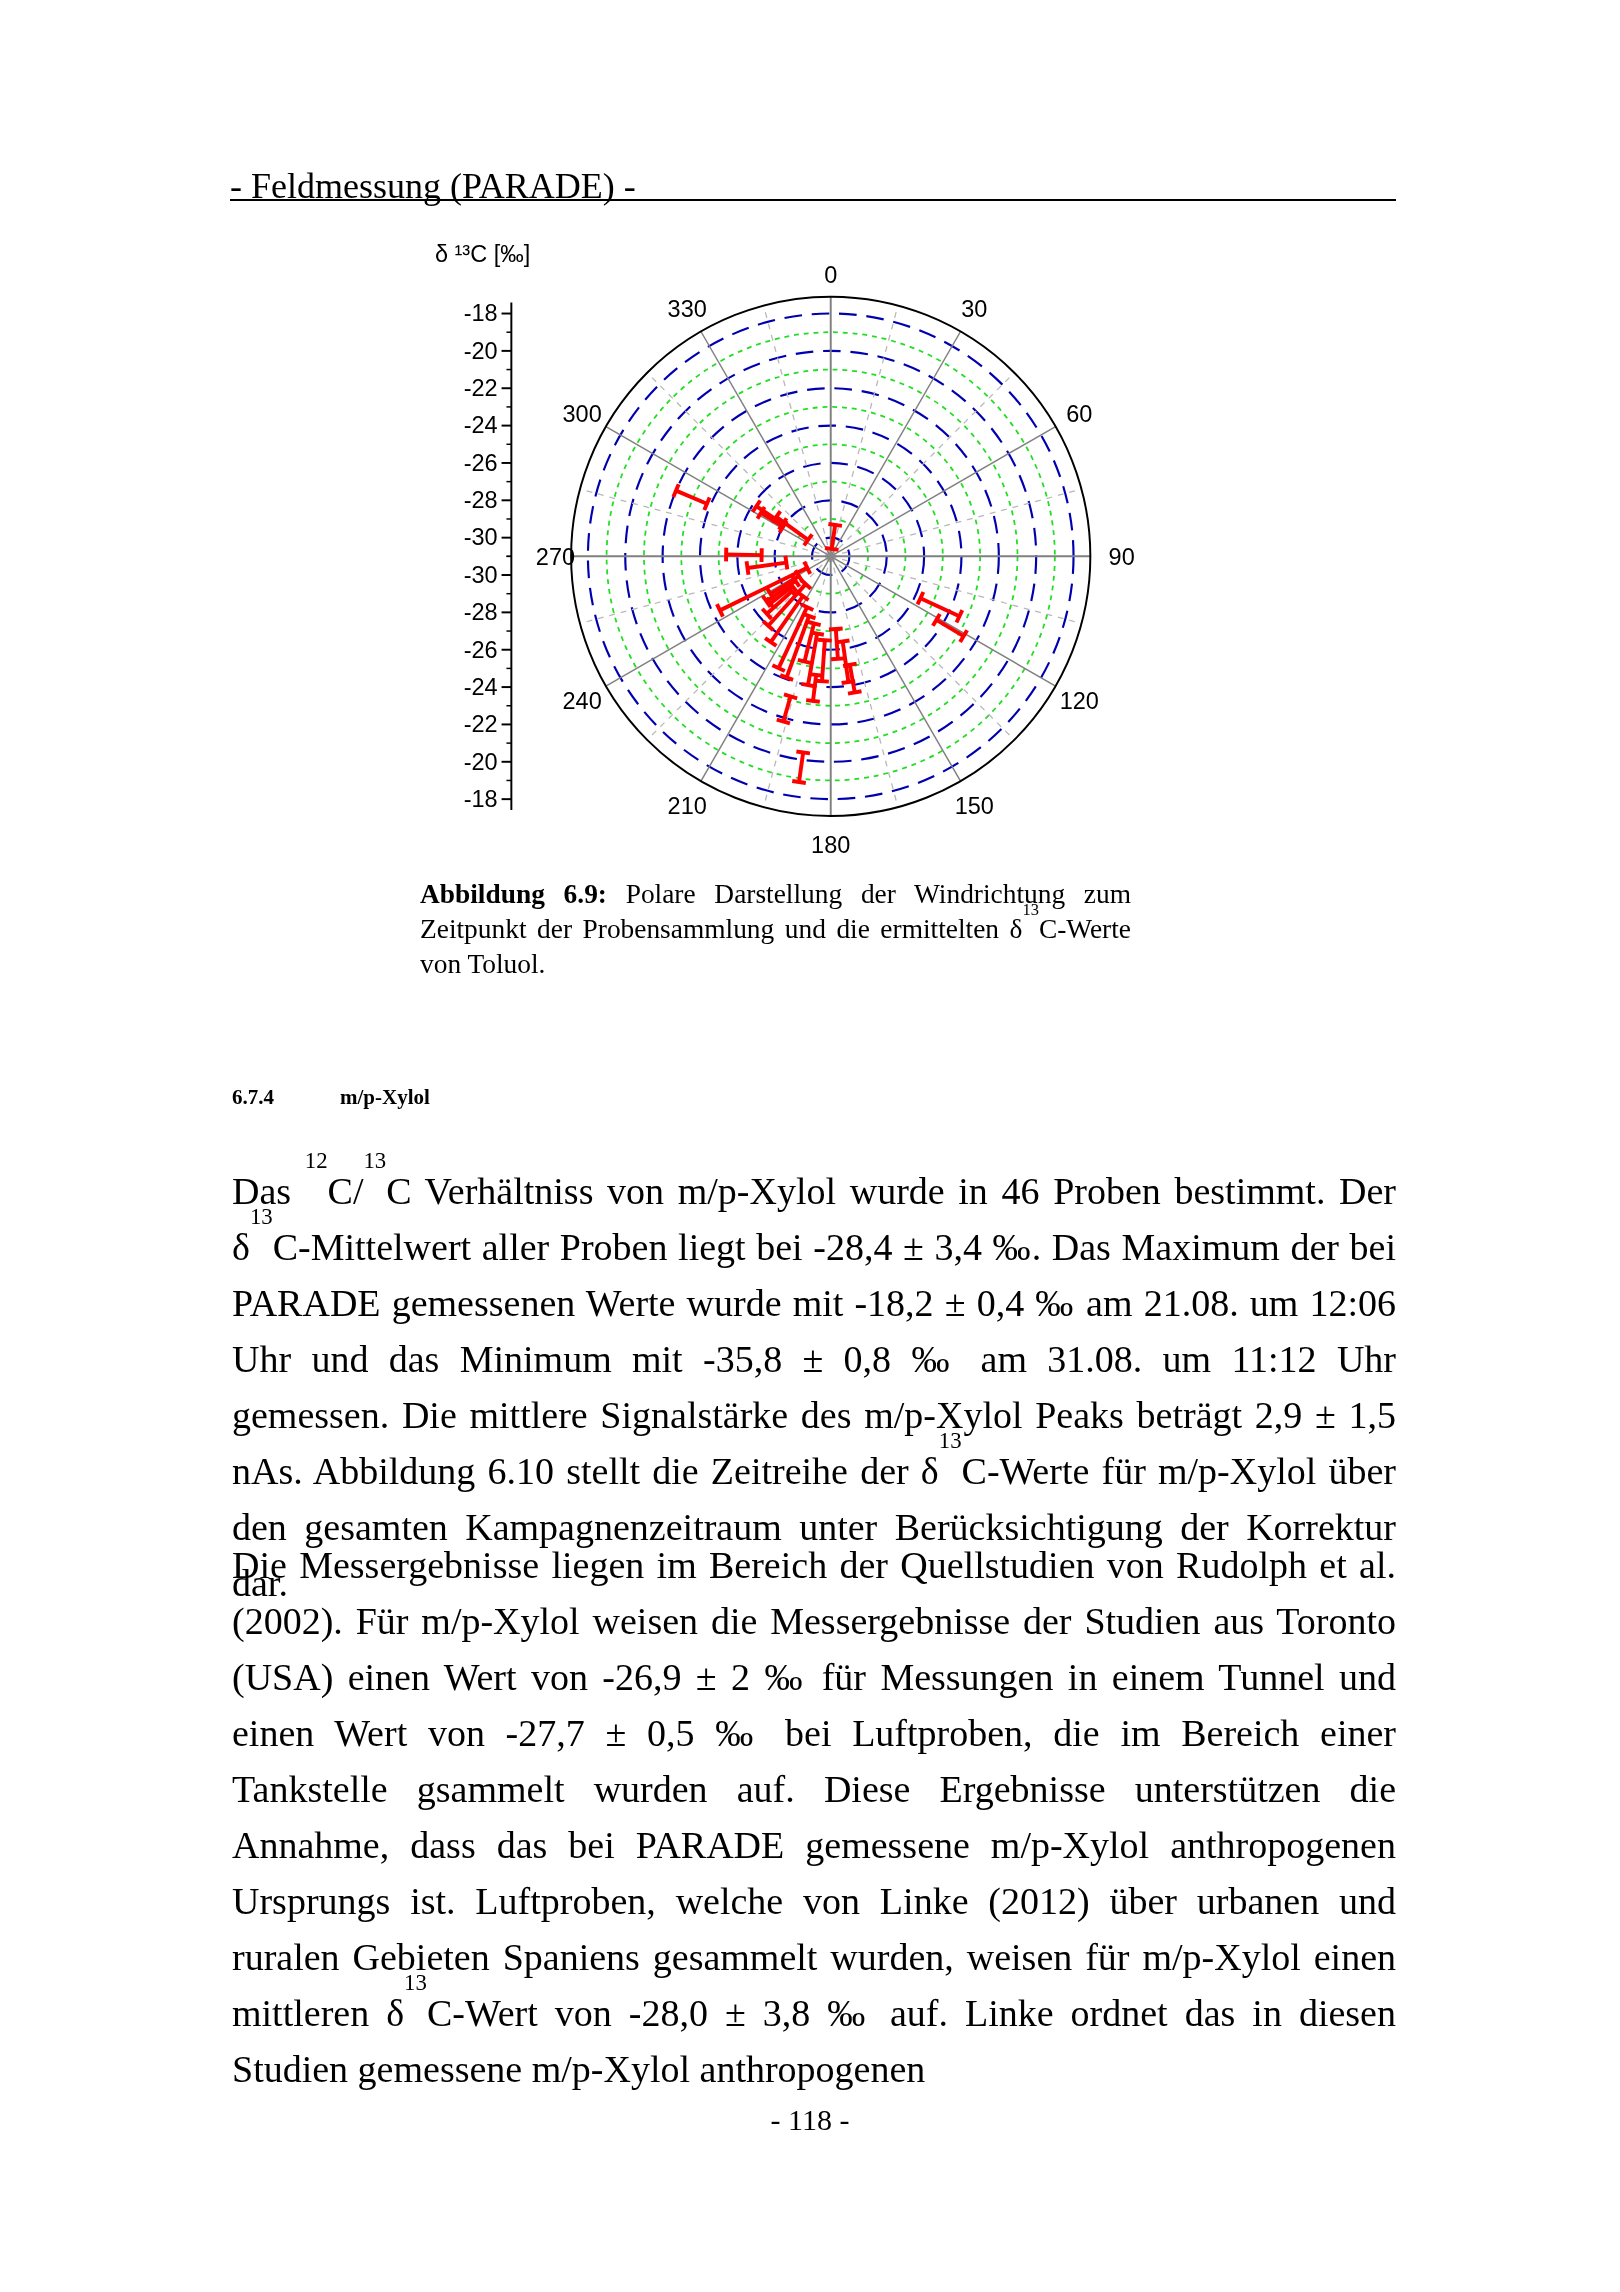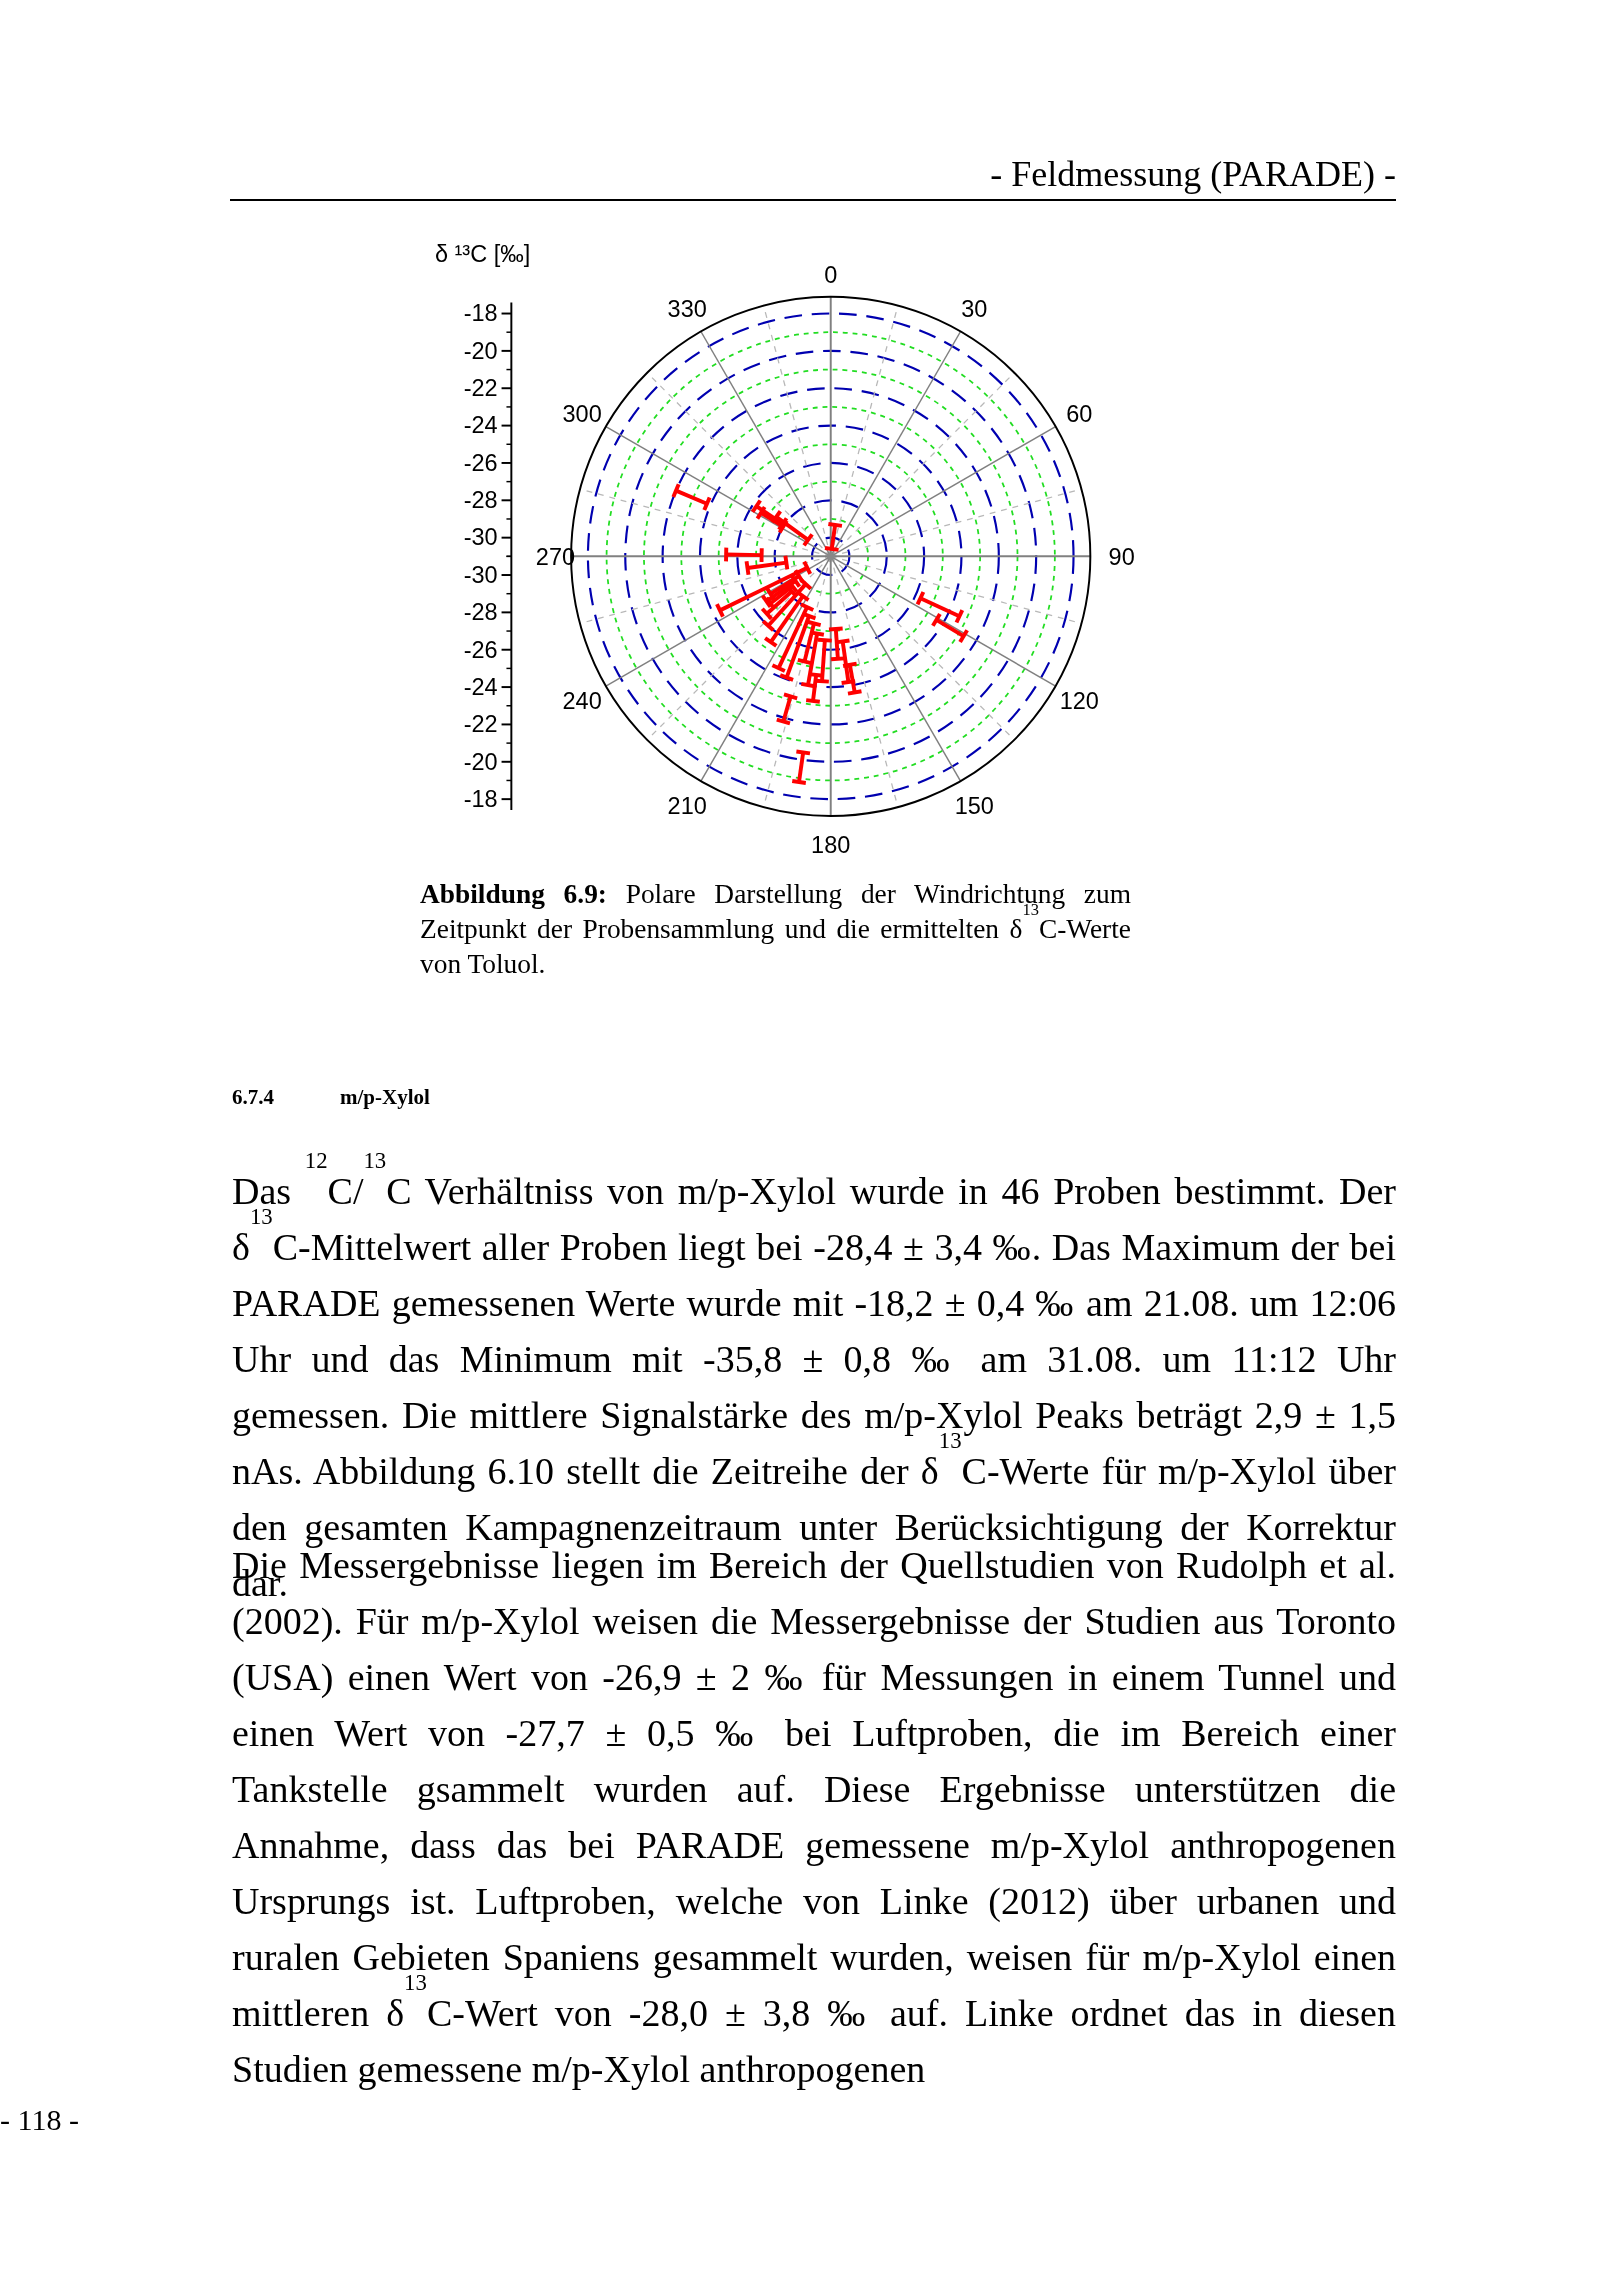--- a/index.html
+++ b/index.html
@@ -1,29 +1,29 @@
 <!DOCTYPE html>
 <html><head>
 <meta charset="utf-8">
 <style>
   html, body { margin: 0; padding: 0; background: #ffffff; }
   body { width: 1620px; height: 2293px; position: relative; overflow: hidden; font-family: "Liberation Serif", serif; color: #000; }
-  .running-header { position: absolute; left: 230px; top: 153px; width: 1166px; text-align: right; font-size: 36px; line-height: 43px; }
+  .running-header { position: absolute; left: 230px; top: 165px; width: 1166px; text-align: left; font-size: 36px; line-height: 43px; }
   .header-rule { position: absolute; left: 230px; top: 199px; width: 1166px; height: 0; border-top: 2px solid #000; }
   .figure { position: absolute; left: 421px; top: 235px; width: 745px; height: 627px; }
   .figure svg { position: absolute; left: 0; top: 0; }
   .caption { position: absolute; left: 420px; top: 877px; width: 711px; font-size: 27.4px; line-height: 35px; text-align: justify; }
   .caption b { font-weight: bold; }
   sup { font-size: 60%; vertical-align: top; position: relative; top: -2px; line-height: 0; }
   .section-heading { position: absolute; left: 232px; top: 1078px; font-size: 21px; font-weight: bold; line-height: 39px; }
   .section-heading .num { display: inline-block; width: 108px; }
   .body-text { position: absolute; left: 232px; width: 1164px; font-size: 38px; line-height: 56px; text-align: justify; }
   .p1 { top: 1163px; }
   .p2 { top: 1537px; }
-  .page-number { position: absolute; left: 0; width: 1620px; top: 2103px; font-size: 30px; }
+  .page-number { position: absolute; left: 0; width: 1620px; top: 2103px; text-align: center; font-size: 30px; }
   .ax-text { font-family: "Liberation Sans", sans-serif; font-size: 24px; fill: #000; }
 </style>
 </head>
 <body>
 
 <div class="running-header">-  Feldmessung (PARADE)  -</div>
 <div class="header-rule"></div>
 
 <div class="figure">
   <svg id="polar-svg" width="745" height="627" viewBox="0 0 760 640">

